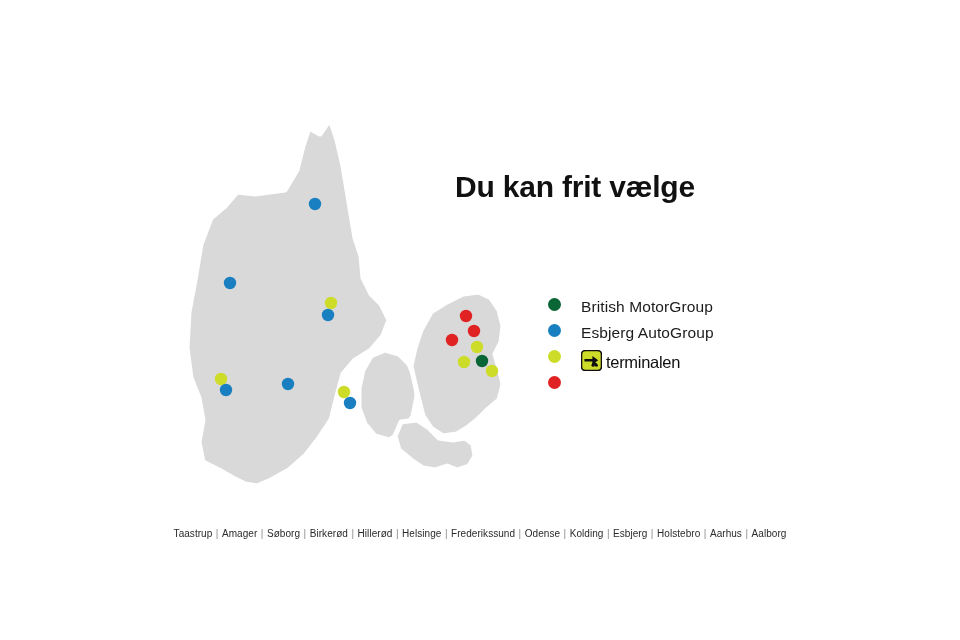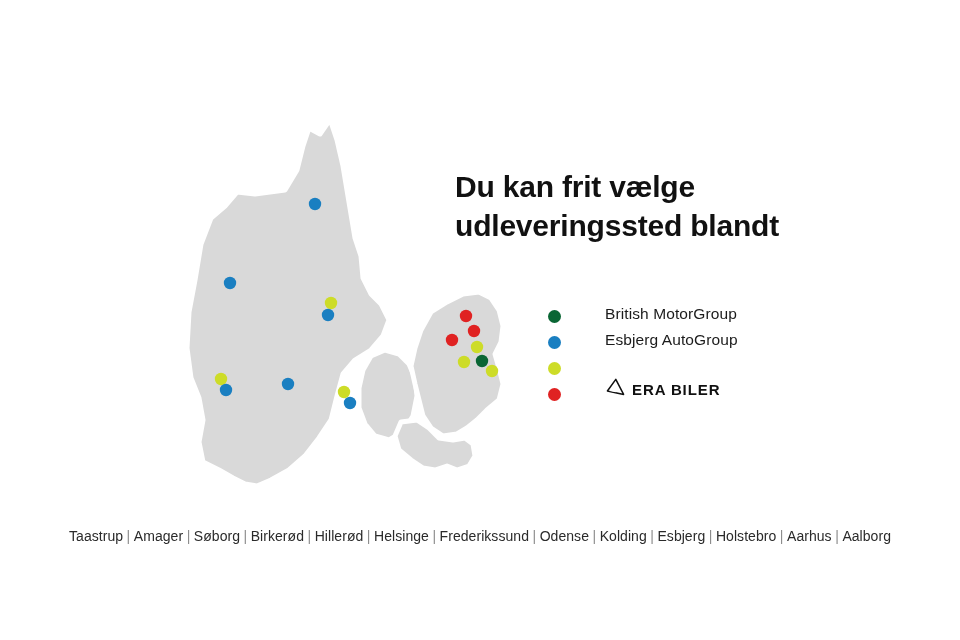--- a/index.html
+++ b/index.html
@@ -50,24 +50,23 @@
 
   
   .legend {
     position: absolute;
     left: 548px;
     top: 298px;
     width: 320px;
   }
   .legend-row {
     display: flex;
-    align-items: flex-end;
+    align-items: flex-start;
     height: 25px;
     margin-bottom: 1px;
-    gap: 24px;
   }
   .legend-dot {
     width: 13px;
     height: 13px;
     border-radius: 50%;
     flex: 0 0 13px;
     margin-right: 20px;
   }
   .legend-label {
     font-size: 15.5px;
@@ -93,21 +92,21 @@
     color: #101010;
   }
 
   
   .cities {
     position: absolute;
     left: 0;
     top: 528px;
     width: 960px;
     text-align: center;
-    font-size: 14px;
+    font-size: 10px;
     color: #2a2a2a;
     letter-spacing: 0.05px;
   }
   .cities .sep { color: #8d8d8d; padding: 0 2.5px; }
   .cities .city { padding: 0 1px; }
 </style>
 </head>
 <body>
 
 <div id="stage">
@@ -148,49 +147,51 @@
           <circle cx="292" cy="249" r="6.2" fill="#cddc28"></circle>
           <circle cx="279" cy="264" r="6.2" fill="#cddc28"></circle>
           <circle cx="297" cy="263" r="6.2" fill="#0a6634"></circle>
           <circle cx="307" cy="273" r="6.2" fill="#cddc28"></circle>
         </g>
     </svg>
   </div>
 
   <div class="headline">
     <span class="ln">Du kan frit vælge</span>
-    <span class="ln">udleveringssted blandt</span>
   </div>
 
   <div class="legend">
 
     <div class="legend-row">
       <span class="legend-dot" style="background:#0a6634"></span>
       <span class="legend-label">British MotorGroup</span>
     </div>
 
     <div class="legend-row">
       <span class="legend-dot" style="background:#1a7fc1"></span>
       <span class="legend-label">Esbjerg AutoGroup</span>
     </div>
 
     <div class="legend-row">
       <span class="legend-dot" style="background:#cddc28"></span>
+      <span class="legend-brand">
+        <span class="brandmark">
+          <svg width="21" height="21" viewBox="0 0 21 21" xmlns="http://www.w3.org/2000/svg">
+            <rect x="0.5" y="0.5" width="20" height="20" rx="4" ry="4" fill="#cddc28" stroke="#101010" stroke-width="1.6"></rect>
+            <path d="M3.4,9.0 L11.4,9.0 L11.4,6.0 L17.2,10.3 L11.4,14.6 L11.4,11.6 L3.4,11.6 Z" fill="#101010"></path>
+            <path d="M11.2,13.0 C12.6,12.0 14.6,12.1 15.8,13.4 L15.8,15.4 L10.6,15.4 Z" fill="#101010"></path>
+            <circle cx="12.1" cy="15.2" r="1.5" fill="#101010"></circle>
+            <circle cx="15.4" cy="15.2" r="1.5" fill="#101010"></circle>
+          </svg>
+        </span>
+        <span class="brandword">terminalen</span>
+      </span>
     </div>
 
     <div class="legend-row">
       <span class="legend-dot" style="background:#e02222"></span>
-      <span class="legend-brand">
-        <span class="brandmark">
-          <svg width="23" height="19" viewBox="0 0 23 19" xmlns="http://www.w3.org/2000/svg">
-            <path d="M10.8,1.4 L18.6,16.4 L2.4,13.0 Z" fill="none" stroke="#101010" stroke-width="1.5" stroke-linejoin="round"></path>
-            <path d="M10.8,4.4 L10.8,14.2 L4.6,12.9 Z" fill="#ffffff"></path>
-          </svg>
-        </span>
-        <span class="brandword-era">ERA BILER</span>
-      </span>
     </div>
 
   </div>
 
   <div class="cities" id="city-strip"><span class="city">Taastrup</span><span class="sep">|</span><span class="city">Amager</span><span class="sep">|</span><span class="city">Søborg</span><span class="sep">|</span><span class="city">Birkerød</span><span class="sep">|</span><span class="city">Hillerød</span><span class="sep">|</span><span class="city">Helsinge</span><span class="sep">|</span><span class="city">Frederikssund</span><span class="sep">|</span><span class="city">Odense</span><span class="sep">|</span><span class="city">Kolding</span><span class="sep">|</span><span class="city">Esbjerg</span><span class="sep">|</span><span class="city">Holstebro</span><span class="sep">|</span><span class="city">Aarhus</span><span class="sep">|</span><span class="city">Aalborg</span></div>
 
 </div>
 
 </body></html>

